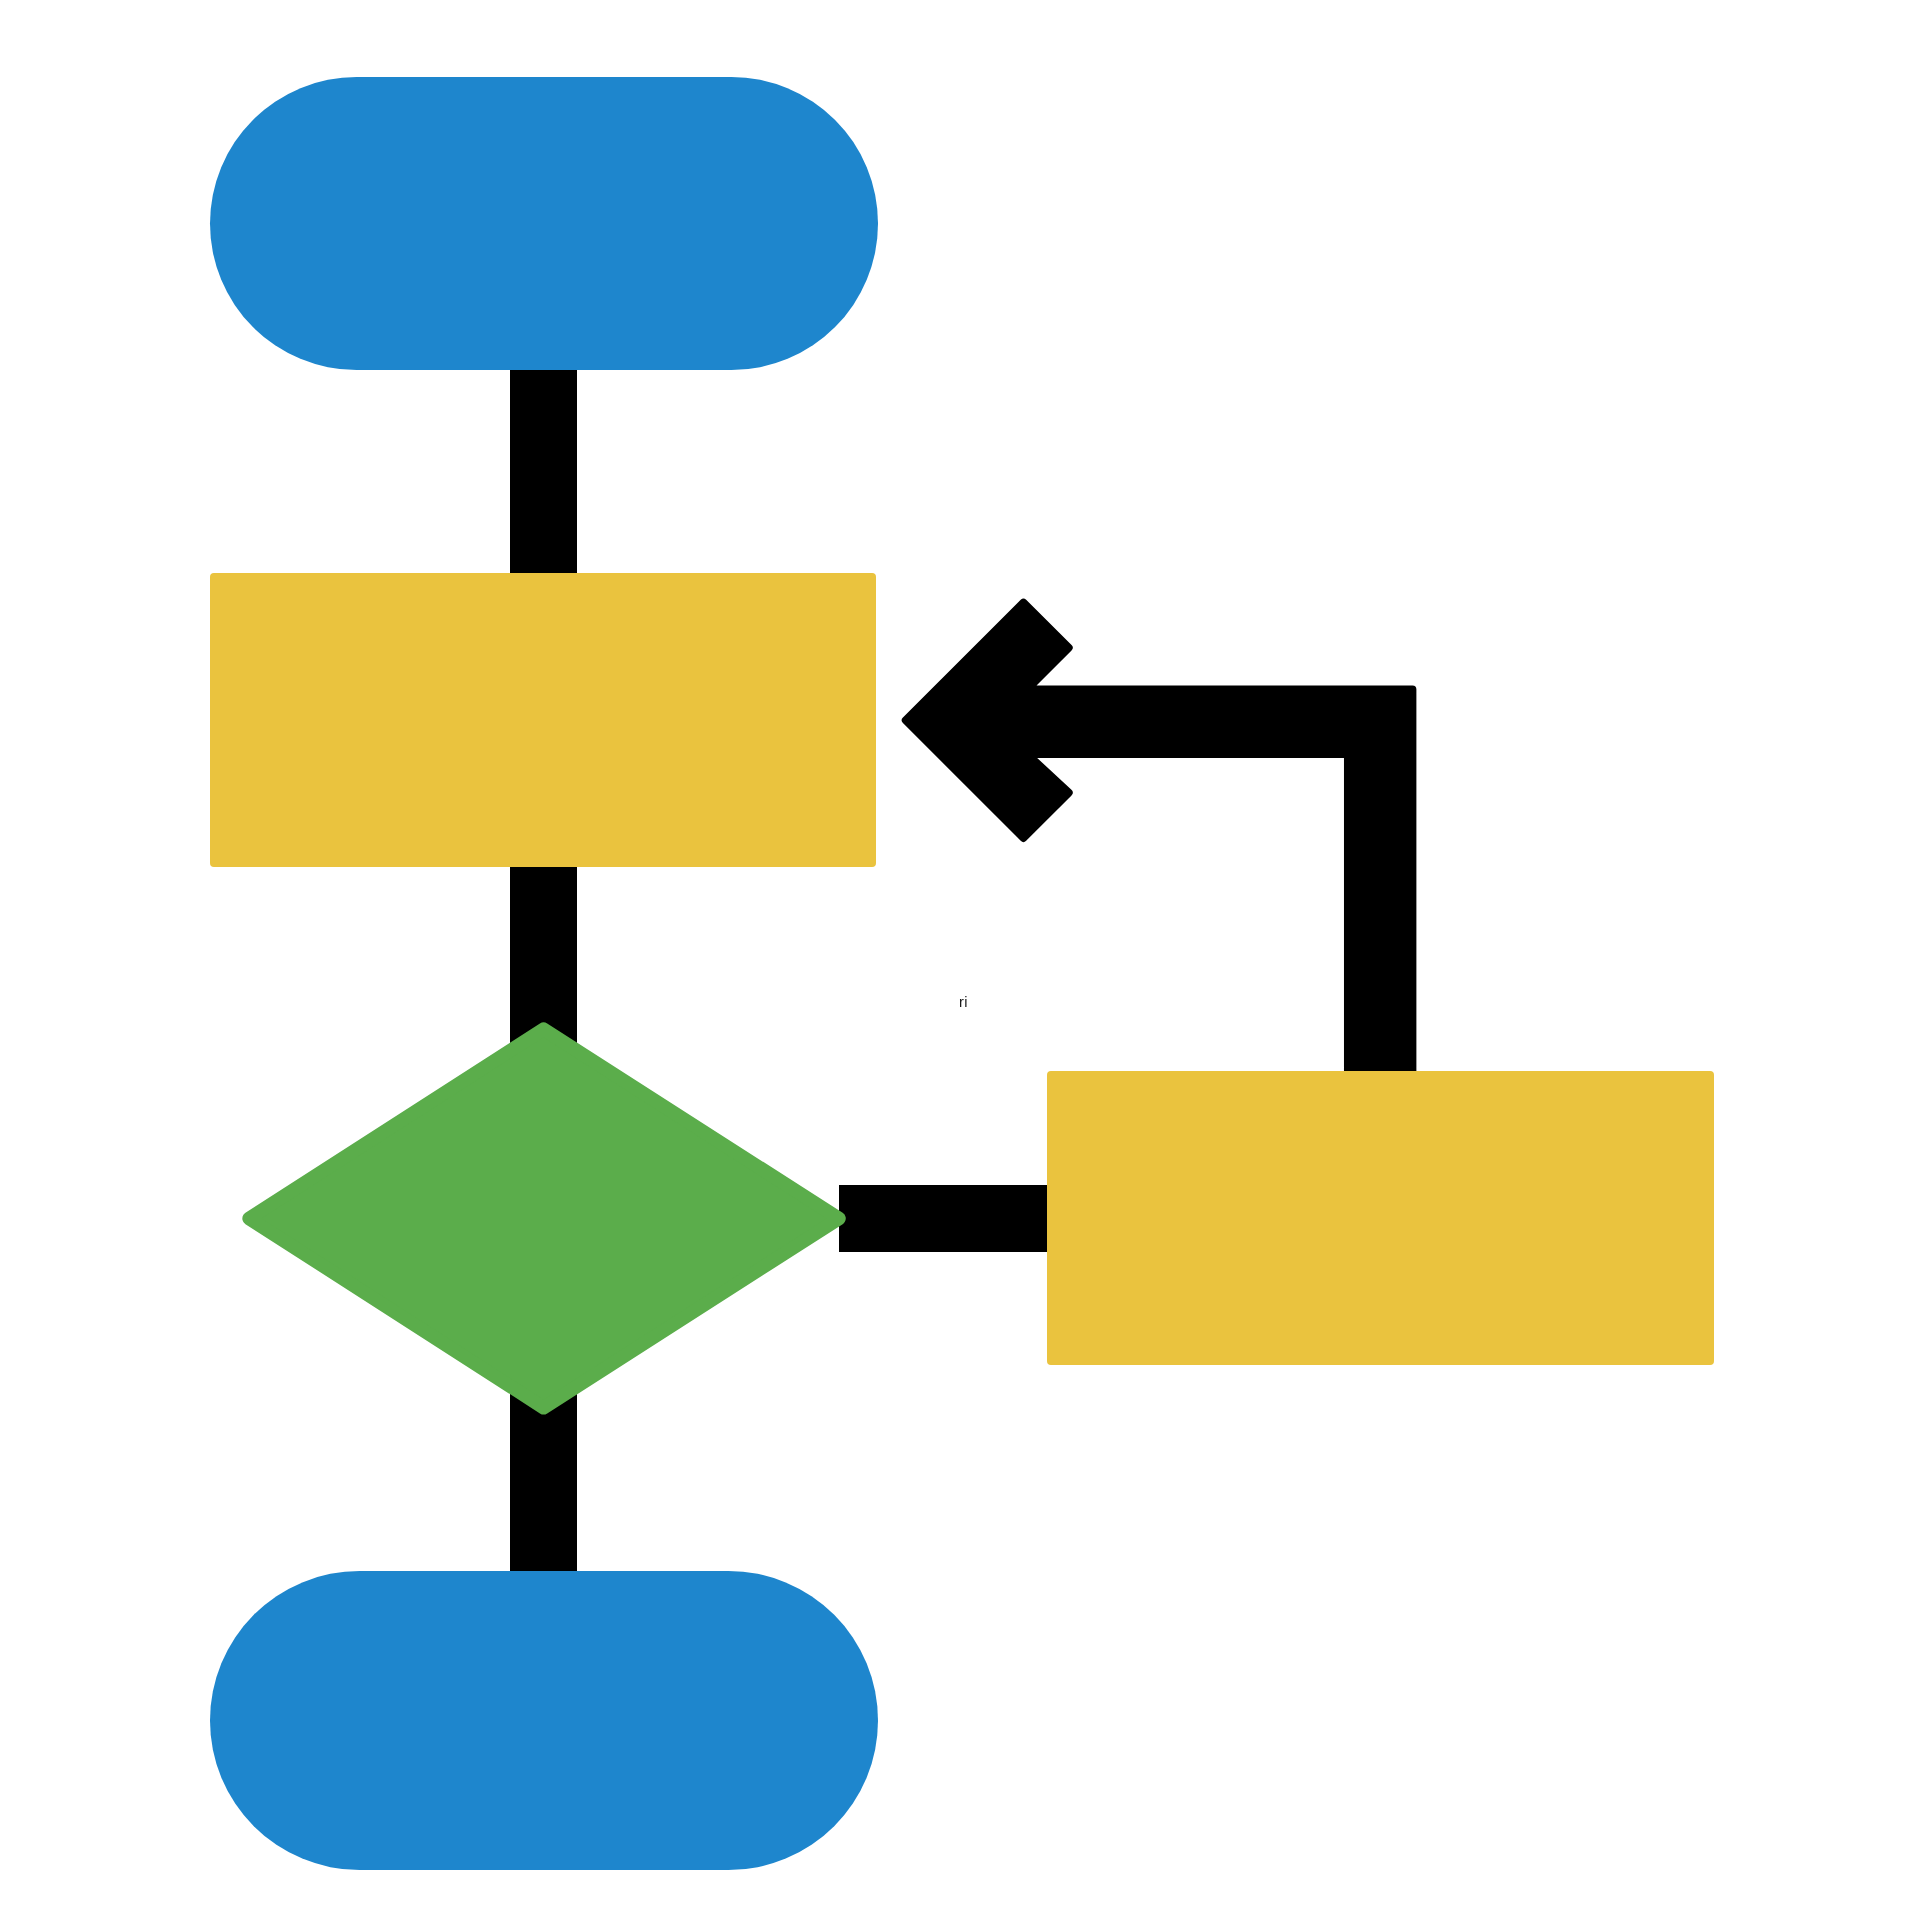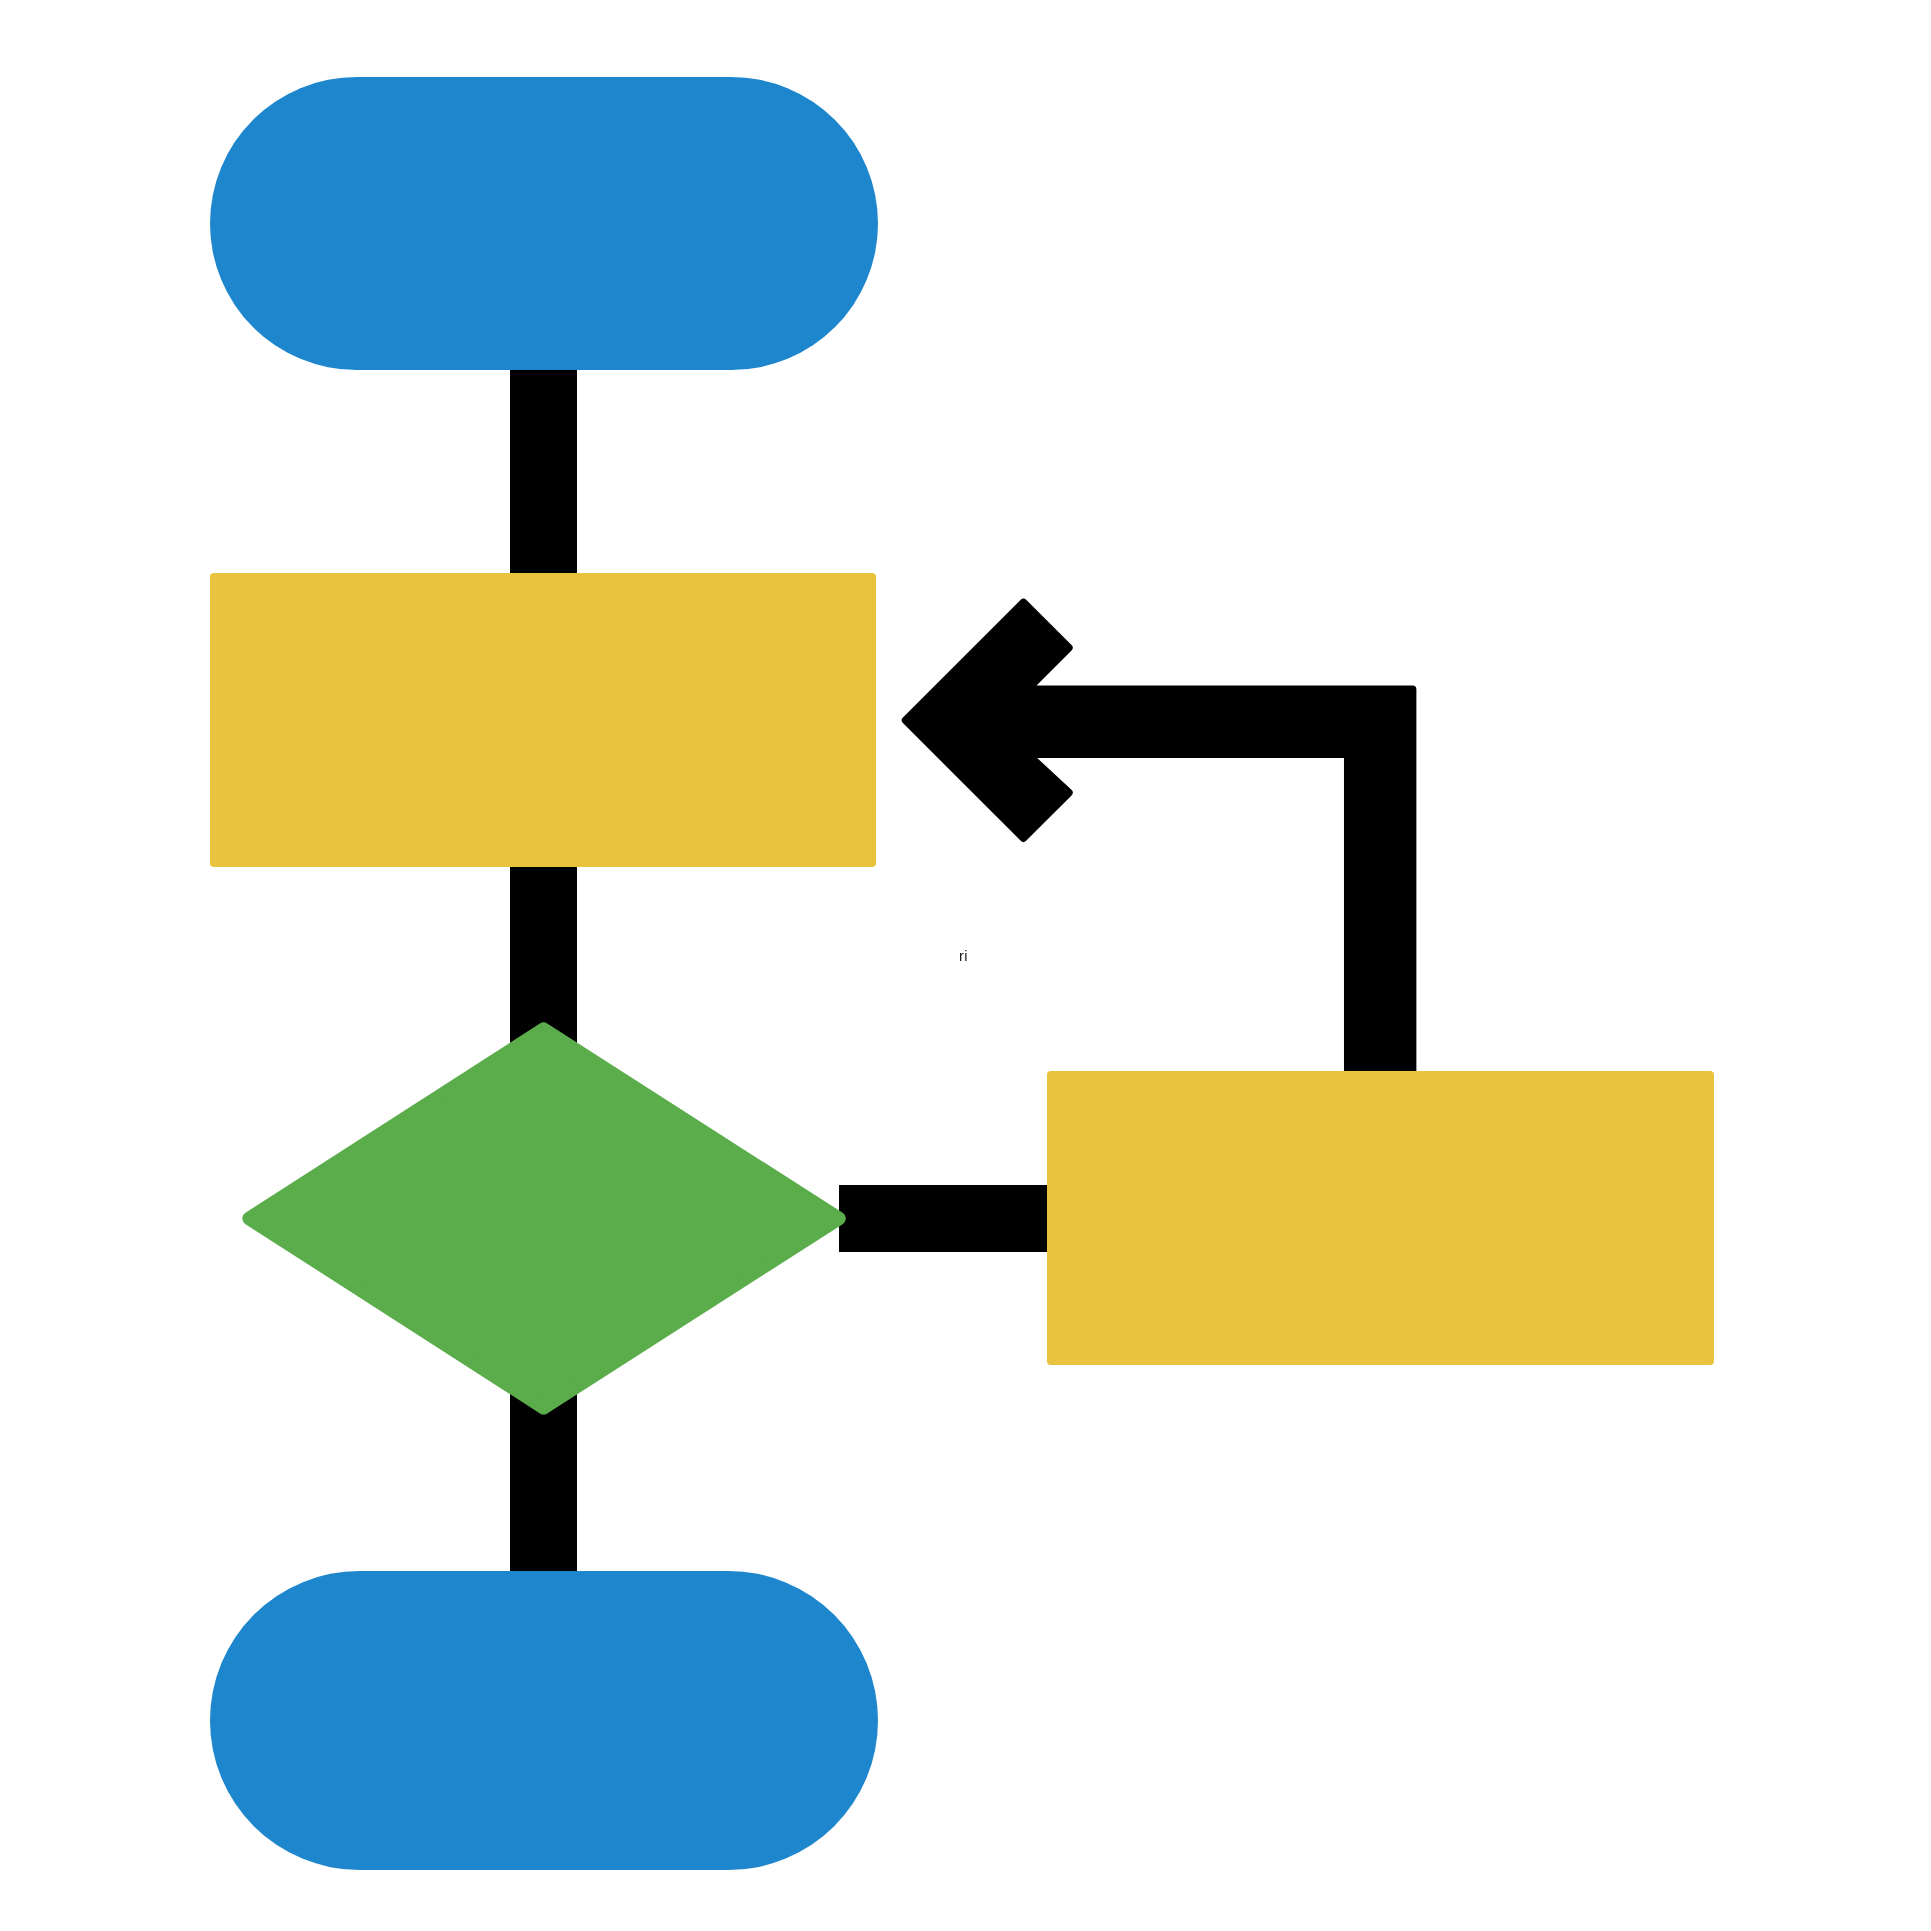--- a/index.html
+++ b/index.html
@@ -35,21 +35,21 @@
   .overlay-svg {
     position: absolute;
     left: 0;
     top: 0;
     width: 1931px;
     height: 1931px;
   }
   .stray-label {
     position: absolute;
     left: 959px;
-    top: 949px;
+    top: 995px;
     font-size: 14.5px;
     line-height: 1;
     color: var(--label, #1a1a1a);
     letter-spacing: 0.5px;
   }
 </style>
 </head>
 <body style="background: rgb(255, 255, 255);">
 
 <div class="canvas">

